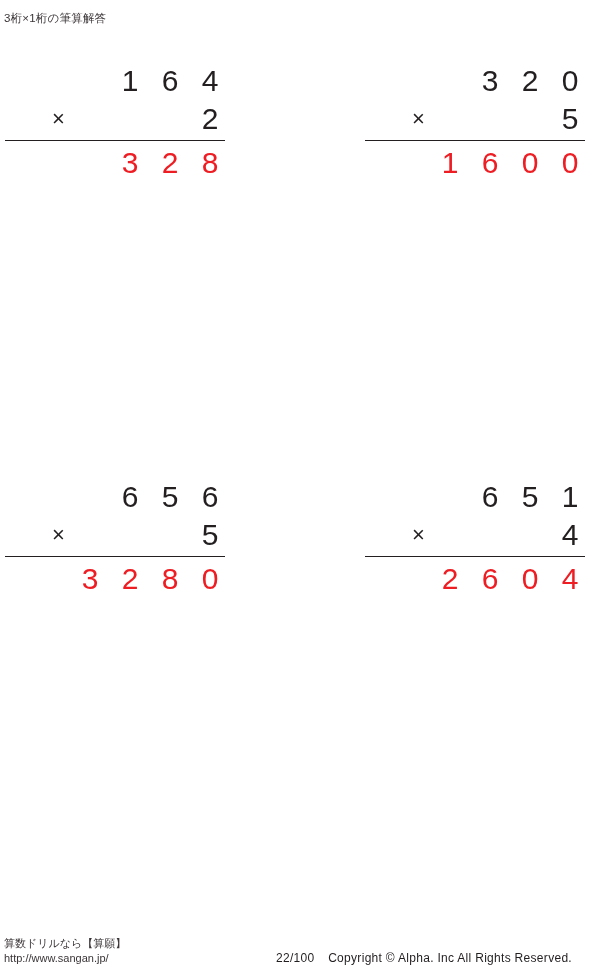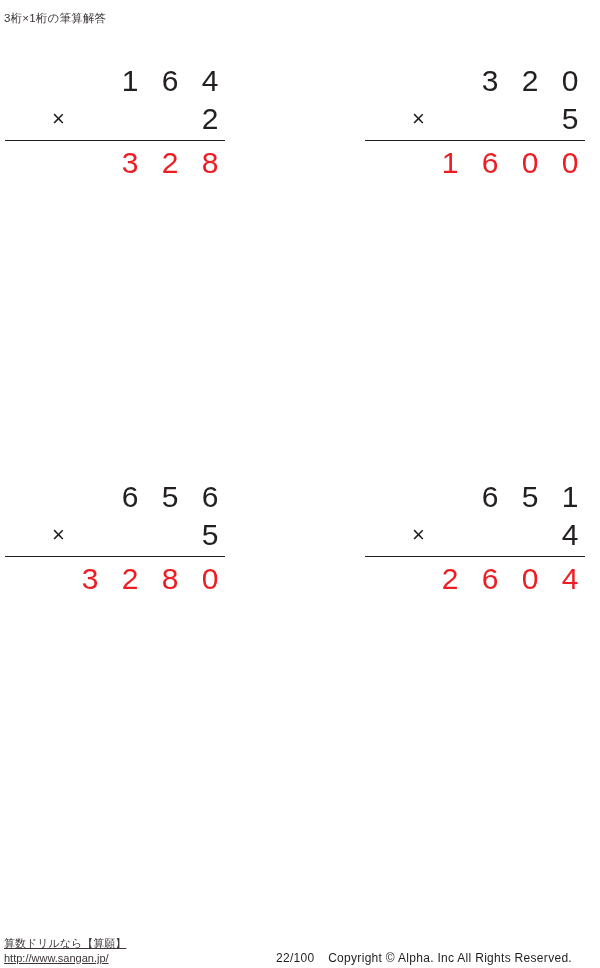--- a/index.html
+++ b/index.html
@@ -110,21 +110,20 @@
     position: absolute;
     left: 4px;
     top: 0px;
     font-size: 11px;
     line-height: 15px;
     color: #3b3538;
   }
   .footer-links a,
   .footer-links .flink {
     color: #3b3538;
-    text-decoration: underline;
     display: block;
     white-space: nowrap;
   }
   .footer-right {
     position: absolute;
     left: 276px;
     top: 14px;
     font-size: 12px;
     line-height: 16px;
     color: #231f20;

